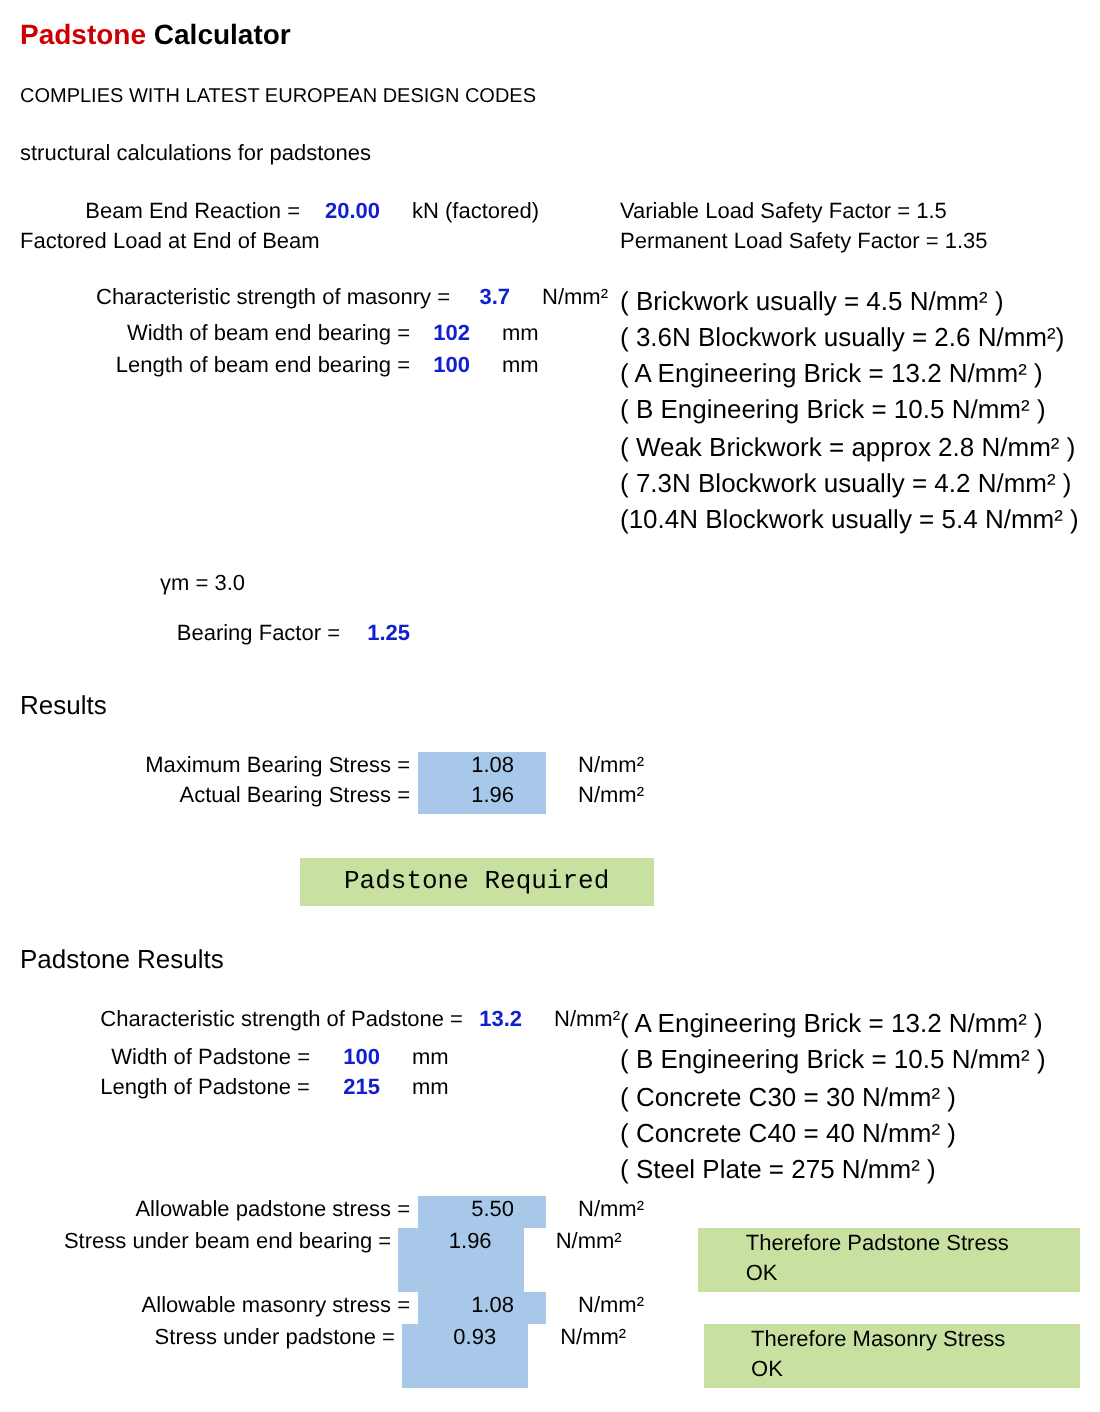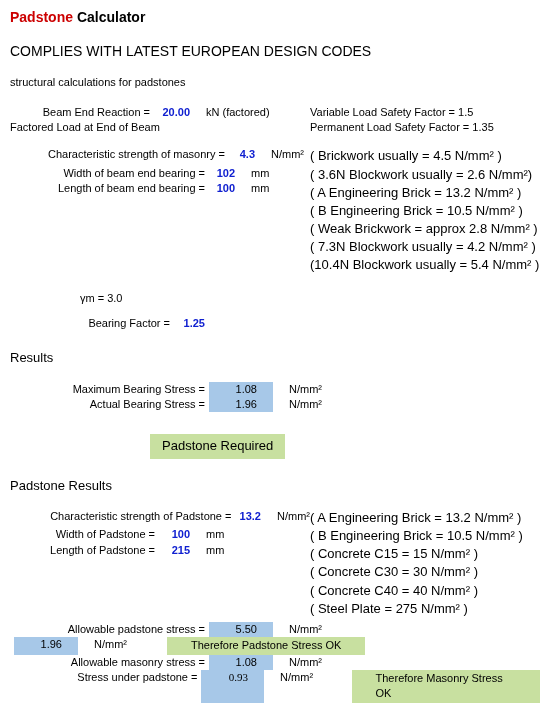--- a/index.html
+++ b/index.html
@@ -5,28 +5,28 @@
   body {
     font-family: Arial, sans-serif;
     font-size: 11px;
     color: #000;
     margin: 8px 10px;
     width: 530px;
     line-height: 1.4;
   }
   .title { font-size: 14px; font-weight: bold; margin-bottom: 14px; }
   .title .red { color: #cc0000; }
-  .subhead { font-size: 14px; margin-bottom: 14px; }
+  .subhead { font-size: 10px; margin-bottom: 14px; }
   .desc { font-size: 11px; margin-bottom: 14px; }
   .row { display: flex; }
   .lbl { text-align: right; }
   .val { color: #1020d0; font-weight: bold; text-align: right; display:inline-block;}
   .unit { padding-left: 16px; }
   .hlval { background: #a7c8e8; color:#000; font-weight: normal; padding: 0 16px; display:inline-block; text-align:right;}
-  .greenbox { background: #c8e0a0; padding: 3px 12px; font-size: 13px; display:inline-block; }
+  .greenbox { background: #c8e0a0; padding: 3px 22px; font-size: 13px; display:inline-block;font-family:Liberation Mono, monospace; }
   .greenbar { background: #c8e0a0; padding: 1px 24px; font-size: 11px; display:inline-block; }
   .section { font-size: 13px; margin: 18px 0 14px 0; }
   .notes { font-size: 13px; }
   .block { display:flex; }
   .leftcol { width: 300px; }
   .rightcol { flex:1; }
 </style>
 </head>
 <body>
 
@@ -52,21 +52,21 @@
     <div>Permanent Load Safety Factor = 1.35</div>
   </div>
 </div>
 
 <div style="height:12px;"></div>
 
 <div class="block">
   <div class="leftcol">
     <div class="row">
       <span class="lbl" style="width:215px;">Characteristic strength of masonry =</span>
-      <span class="val" style="width:30px;">4.3</span>
+      <span class="val" style="width:30px;">3.7</span>
       <span class="unit">N/mm²</span>
     </div>
     <div style="height:3px;"></div>
     <div class="row">
       <span class="lbl" style="width:195px;">Width of beam end bearing =</span>
       <span class="val" style="width:30px;">102</span>
       <span class="unit">mm</span>
     </div>
     <div class="row">
       <span class="lbl" style="width:195px;">Length of beam end bearing =</span>
@@ -131,48 +131,48 @@
     </div>
     <div class="row">
       <span class="lbl" style="width:145px;">Length of Padstone =</span>
       <span class="val" style="width:35px;">215</span>
       <span class="unit">mm</span>
     </div>
   </div>
   <div class="rightcol notes">
     <div>( A Engineering Brick = 13.2 N/mm² )</div>
     <div>( B Engineering Brick = 10.5 N/mm² )</div>
-    <div>( Concrete C15 = 15 N/mm² )</div>
     <div>( Concrete C30 = 30 N/mm² )</div>
     <div>( Concrete C40 = 40 N/mm² )</div>
     <div>( Steel Plate = 275 N/mm² )</div>
   </div>
 </div>
 
 <div style="height:4px;"></div>
 
 <div class="row">
   <span class="lbl" style="width:195px;">Allowable padstone stress =</span>
   <span style="width:4px;"></span>
   <span class="hlval" style="width:32px;">5.50</span>
   <span class="unit">N/mm²</span>
 </div>
 <div class="row">
+  <span class="lbl" style="width:195px;">Stress under beam end bearing =</span>
   <span style="width:4px;"></span>
   <span class="hlval" style="width:32px;">1.96</span>
   <span class="unit">N/mm²</span>
   <span style="width:40px;"></span>
   <span class="greenbar">Therefore Padstone Stress OK</span>
 </div>
 <div class="row">
   <span class="lbl" style="width:195px;">Allowable masonry stress =</span>
   <span style="width:4px;"></span>
   <span class="hlval" style="width:32px;">1.08</span>
   <span class="unit">N/mm²</span>
 </div>
 <div class="row">
   <span class="lbl" style="width:195px;">Stress under padstone =</span>
   <span style="width:4px;"></span>
-  <span class="hlval" style="width:32px;font-family:Liberation Serif, serif;">0.93</span>
+  <span class="hlval" style="width:32px;">0.93</span>
   <span class="unit">N/mm²</span>
   <span style="width:40px;"></span>
   <span class="greenbar">Therefore Masonry Stress OK</span>
 </div>
 
 </body></html>

